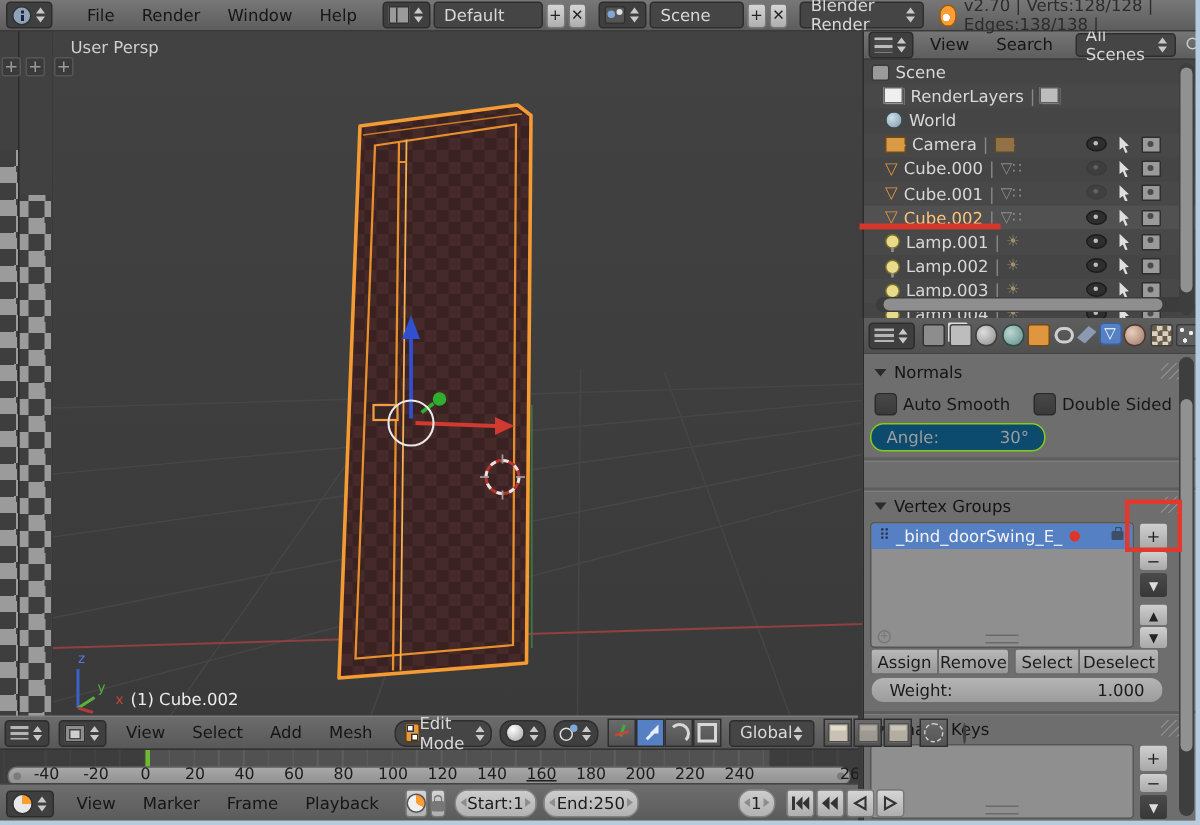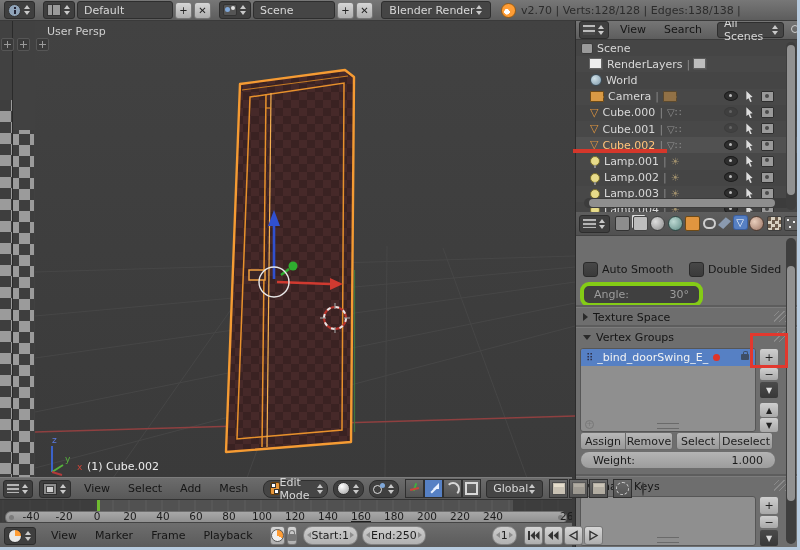--- a/index.html
+++ b/index.html
@@ -181,21 +181,21 @@
   .panel-hdr{position:absolute;left:0;width:222px;height:18px;color:#151515;display:flex;align-items:center;}
   .panel-hdr .tri{width:0;height:0;margin:0 5px 0 7px;}
   .tri.open{border-left:4px solid transparent;border-right:4px solid transparent;border-top:5px solid #2a2a2a;}
   .tri.closed{border-top:4px solid transparent;border-bottom:4px solid transparent;border-left:5px solid #2a2a2a;}
   .panel-grip{position:absolute;right:8px;top:3px;width:16px;height:11px;
      background:repeating-linear-gradient(135deg,transparent 0 3px,#8a8a8a 3px 4px);}
   .sep{position:absolute;left:0;width:222px;height:2px;background:#5d5d5d;border-bottom:1px solid #7c7c7c;}
   .checkbox{position:absolute;width:13px;height:13px;background:linear-gradient(#474747,#3a3a3a);
      border:1px solid #2a2a2a;border-radius:3px;}
   .plabel{position:absolute;color:#171717;}
-  .slider-dis{position:absolute;height:17px;border-radius:9px;background:#404040;border:4px solid #84cc16;
+  .slider-dis{position:absolute;height:17px;border-radius:9px;background:#0c4a6e;border:1px solid #84cc16;
      color:#9d9d9d;display:flex;align-items:center;justify-content:space-between;padding:0 10px;}
   .listbox{position:absolute;background:#8f8f8f;border:1px solid #565656;border-radius:3px;overflow:hidden;}
   .vg-row{height:17px;background:#5680c4;display:flex;align-items:center;color:#f2f2f2;position:relative;}
   .vg-row .braille{color:#2c2c44;margin:0 4px 0 5px;font-size:10px;}
   .red-dot{width:7px;height:7px;border-radius:50%;background:#e03428;margin-left:5px;}
   .i-locksm{position:absolute;right:6px;top:5px;width:8px;height:6px;background:#3e4e66;border-radius:1px;}
   .i-locksm::before{content:"";position:absolute;left:1.5px;top:-3px;width:3px;height:3px;border:1px solid #3e4e66;border-bottom:none;border-radius:2px 2px 0 0;}
   .list-grip{position:absolute;bottom:2px;left:50%;width:22px;height:4px;margin-left:-11px;
      border-top:1px solid #6a6a6a;border-bottom:1px solid #6a6a6a;}
   .list-plus{position:absolute;left:4px;bottom:2px;width:7px;height:7px;border:1px solid #777;border-radius:50%;color:#777;font-size:7px;line-height:6px;text-align:center;}
@@ -218,20 +218,26 @@
 </head>
 <body>
 
 <div id="app">
 
   <div id="topbar" class="hdr">
     <span id="info-ebtn" class="ebtn">
       <span class="i-info"></span>
       <span class="updn"></span>
     </span>
+    <span id="topbar-menus">
+        <span class="menu-item">File</span>
+        <span class="menu-item">Render</span>
+        <span class="menu-item">Window</span>
+        <span class="menu-item">Help</span>
+      </span>
     <span class="ebtn" style="margin-left:8px">
       <span class="i-layout"></span>
       <span class="updn"></span>
     </span>
     <span class="darkfield" style="width:82px;margin-left:2px">
       <span>Default</span>
     </span>
     <span class="litebtn sqbtn" style="margin-left:2px">+</span>
     <span class="litebtn sqbtn" style="margin-left:2px">✕</span>
     <span class="ebtn" style="margin-left:8px">
@@ -619,36 +625,36 @@
           <span class="ptab pt-constraints"></span>
           <span class="ptab pt-modifiers"></span>
           <span class="ptab pt-object-data active"></span>
           <span class="ptab pt-material"></span>
           <span class="ptab pt-texture"></span>
           <span class="ptab pt-particles"></span>
         </span>
     </div>
 
     
+    <div class="panel-hdr" style="top:27px">
+      <span class="tri open"></span>
+      <span>Normals</span>
+      <span class="panel-grip"></span>
+    </div>
     <span class="checkbox" style="left:7px;top:50px"></span>
     <span class="plabel" style="left:26px;top:51px">Auto Smooth</span>
     <span class="checkbox" style="left:113px;top:50px"></span>
     <span class="plabel" style="left:132px;top:51px">Double Sided</span>
     <div class="slider-dis" style="left:4px;top:70px;width:95px">
       <span>Angle:</span>
       <span>30°</span>
     </div>
     <div class="sep" style="top:93px"></div>
 
     
-    <div class="panel-hdr" style="top:96px">
-      <span class="tri closed"></span>
-      <span>Texture Space</span>
-      <span class="panel-grip"></span>
-    </div>
     <div class="sep" style="top:113px"></div>
 
     
     <div class="panel-hdr" style="top:116px">
       <span class="tri open"></span>
       <span>Vertex Groups</span>
       <span class="panel-grip"></span>
     </div>
     <div class="listbox" style="left:4px;top:136px;width:174px;height:82px">
       <div class="vg-row">

